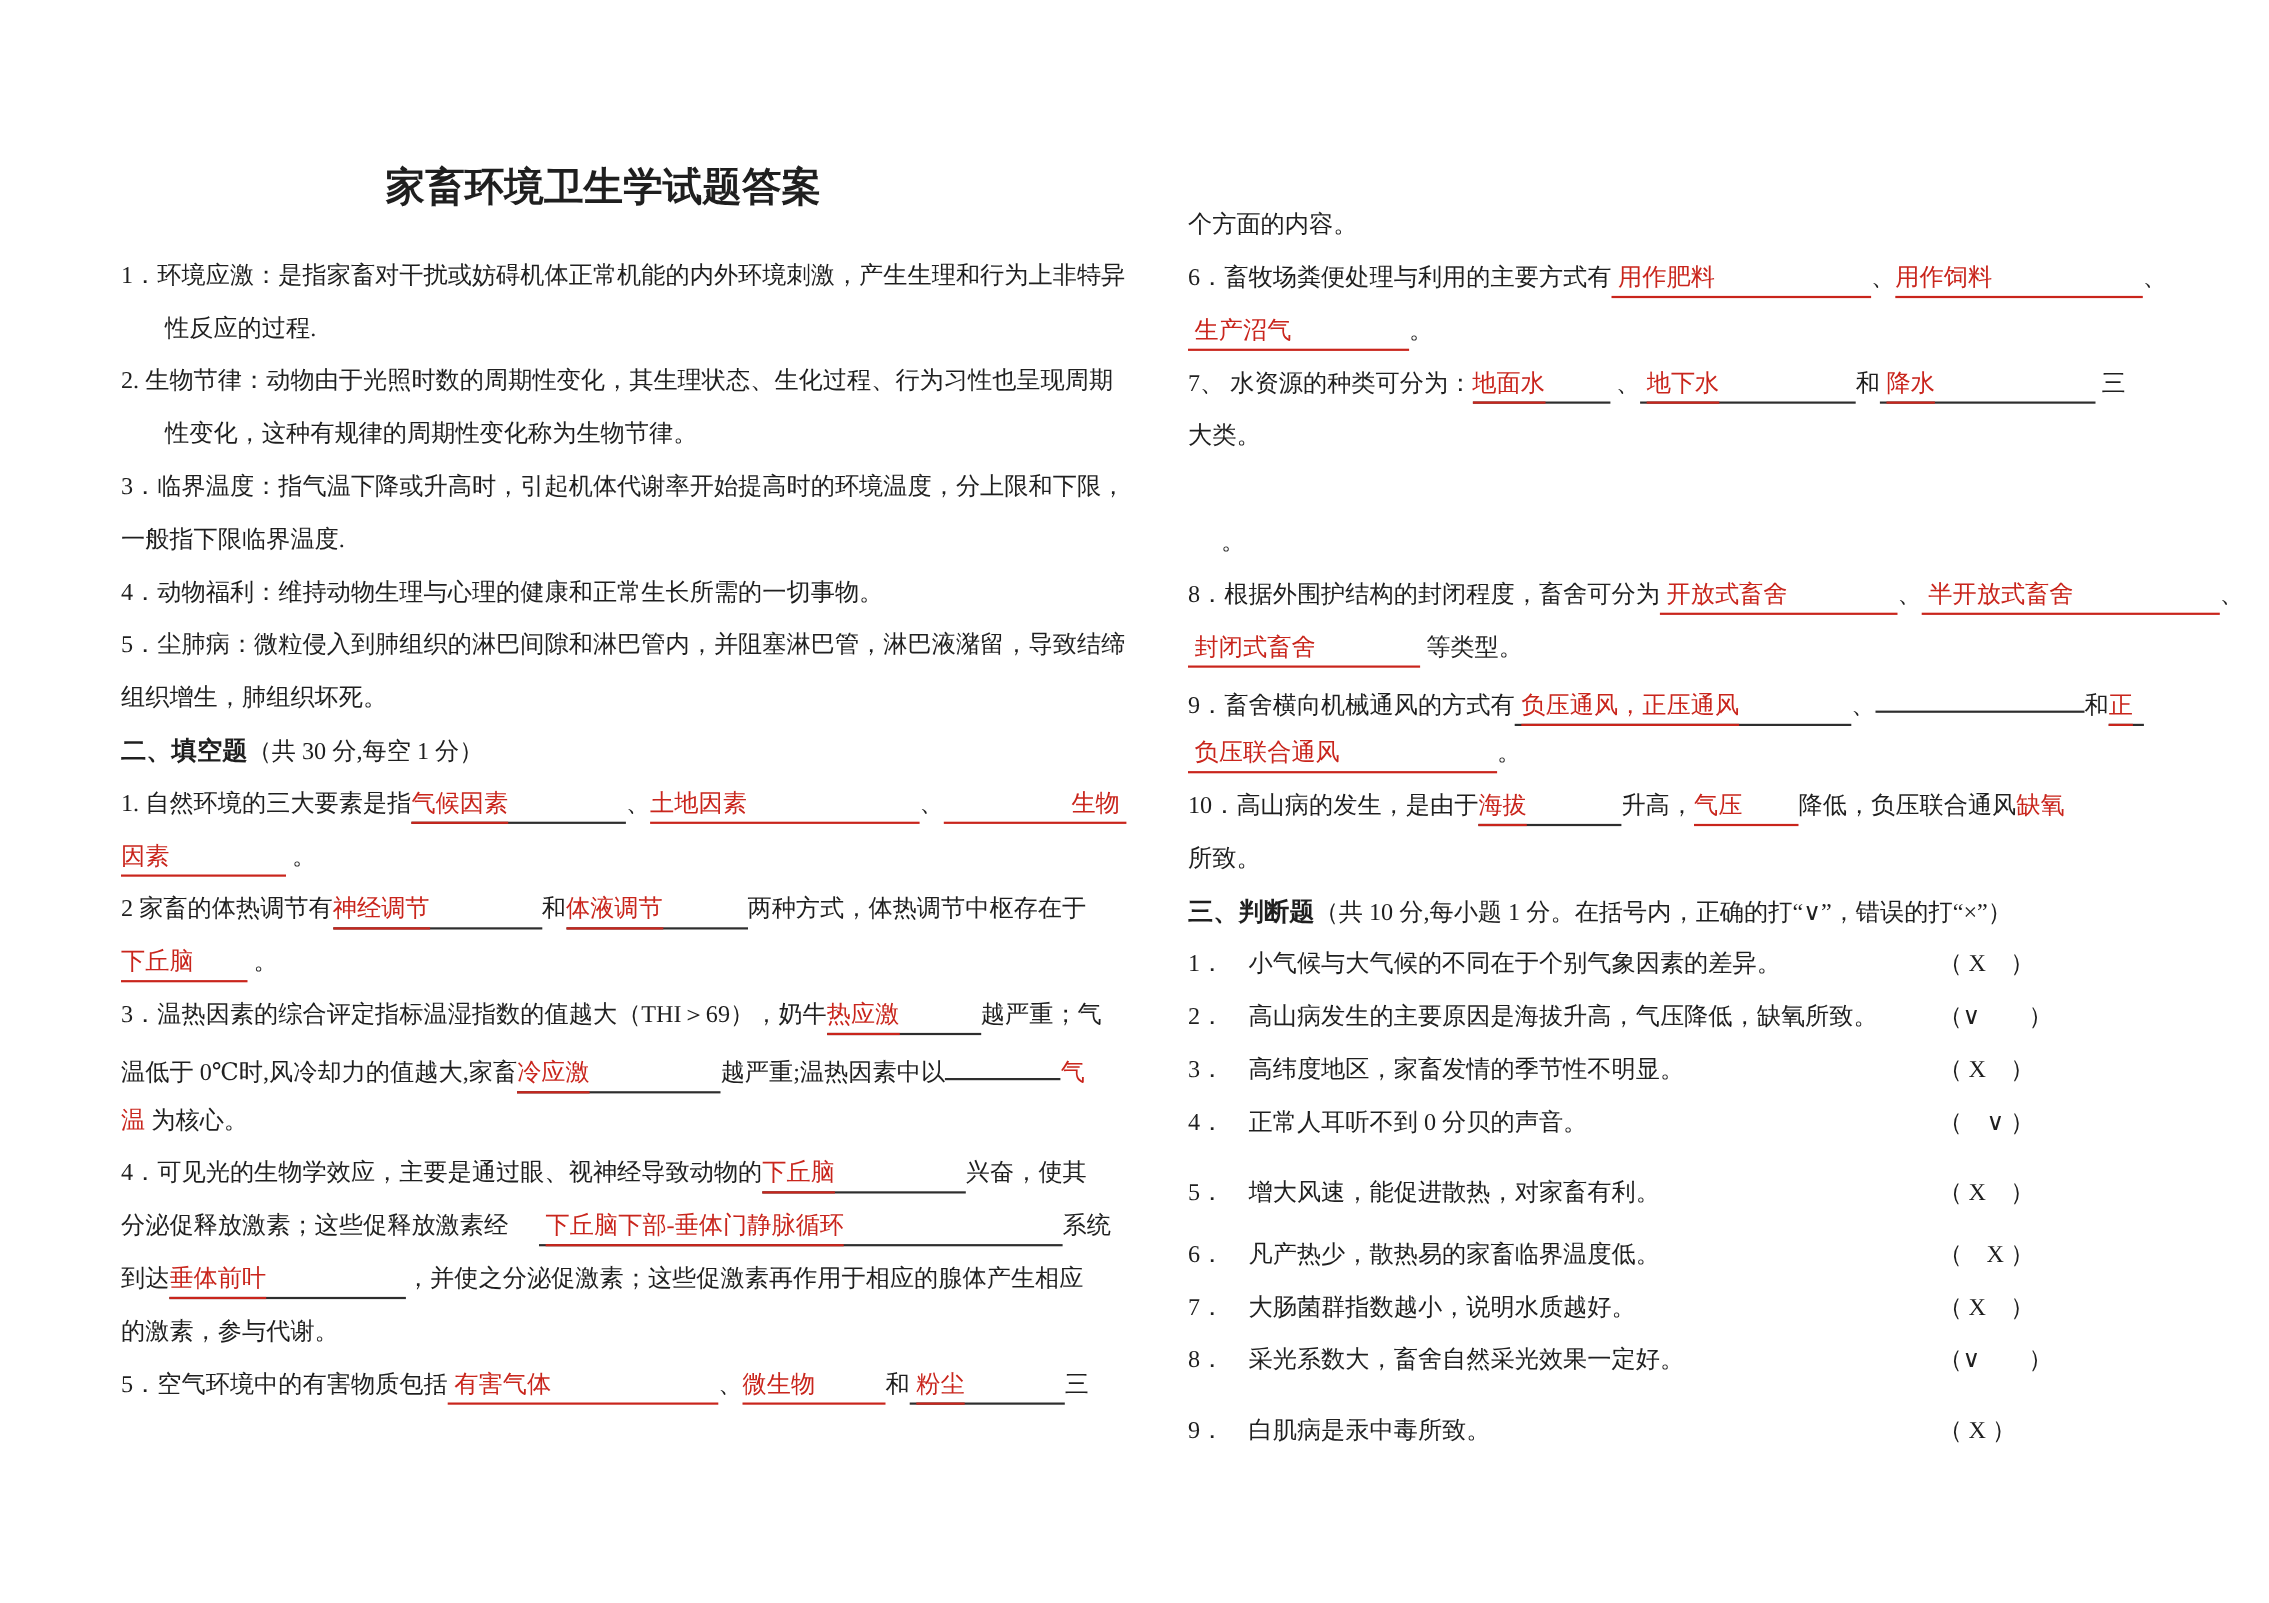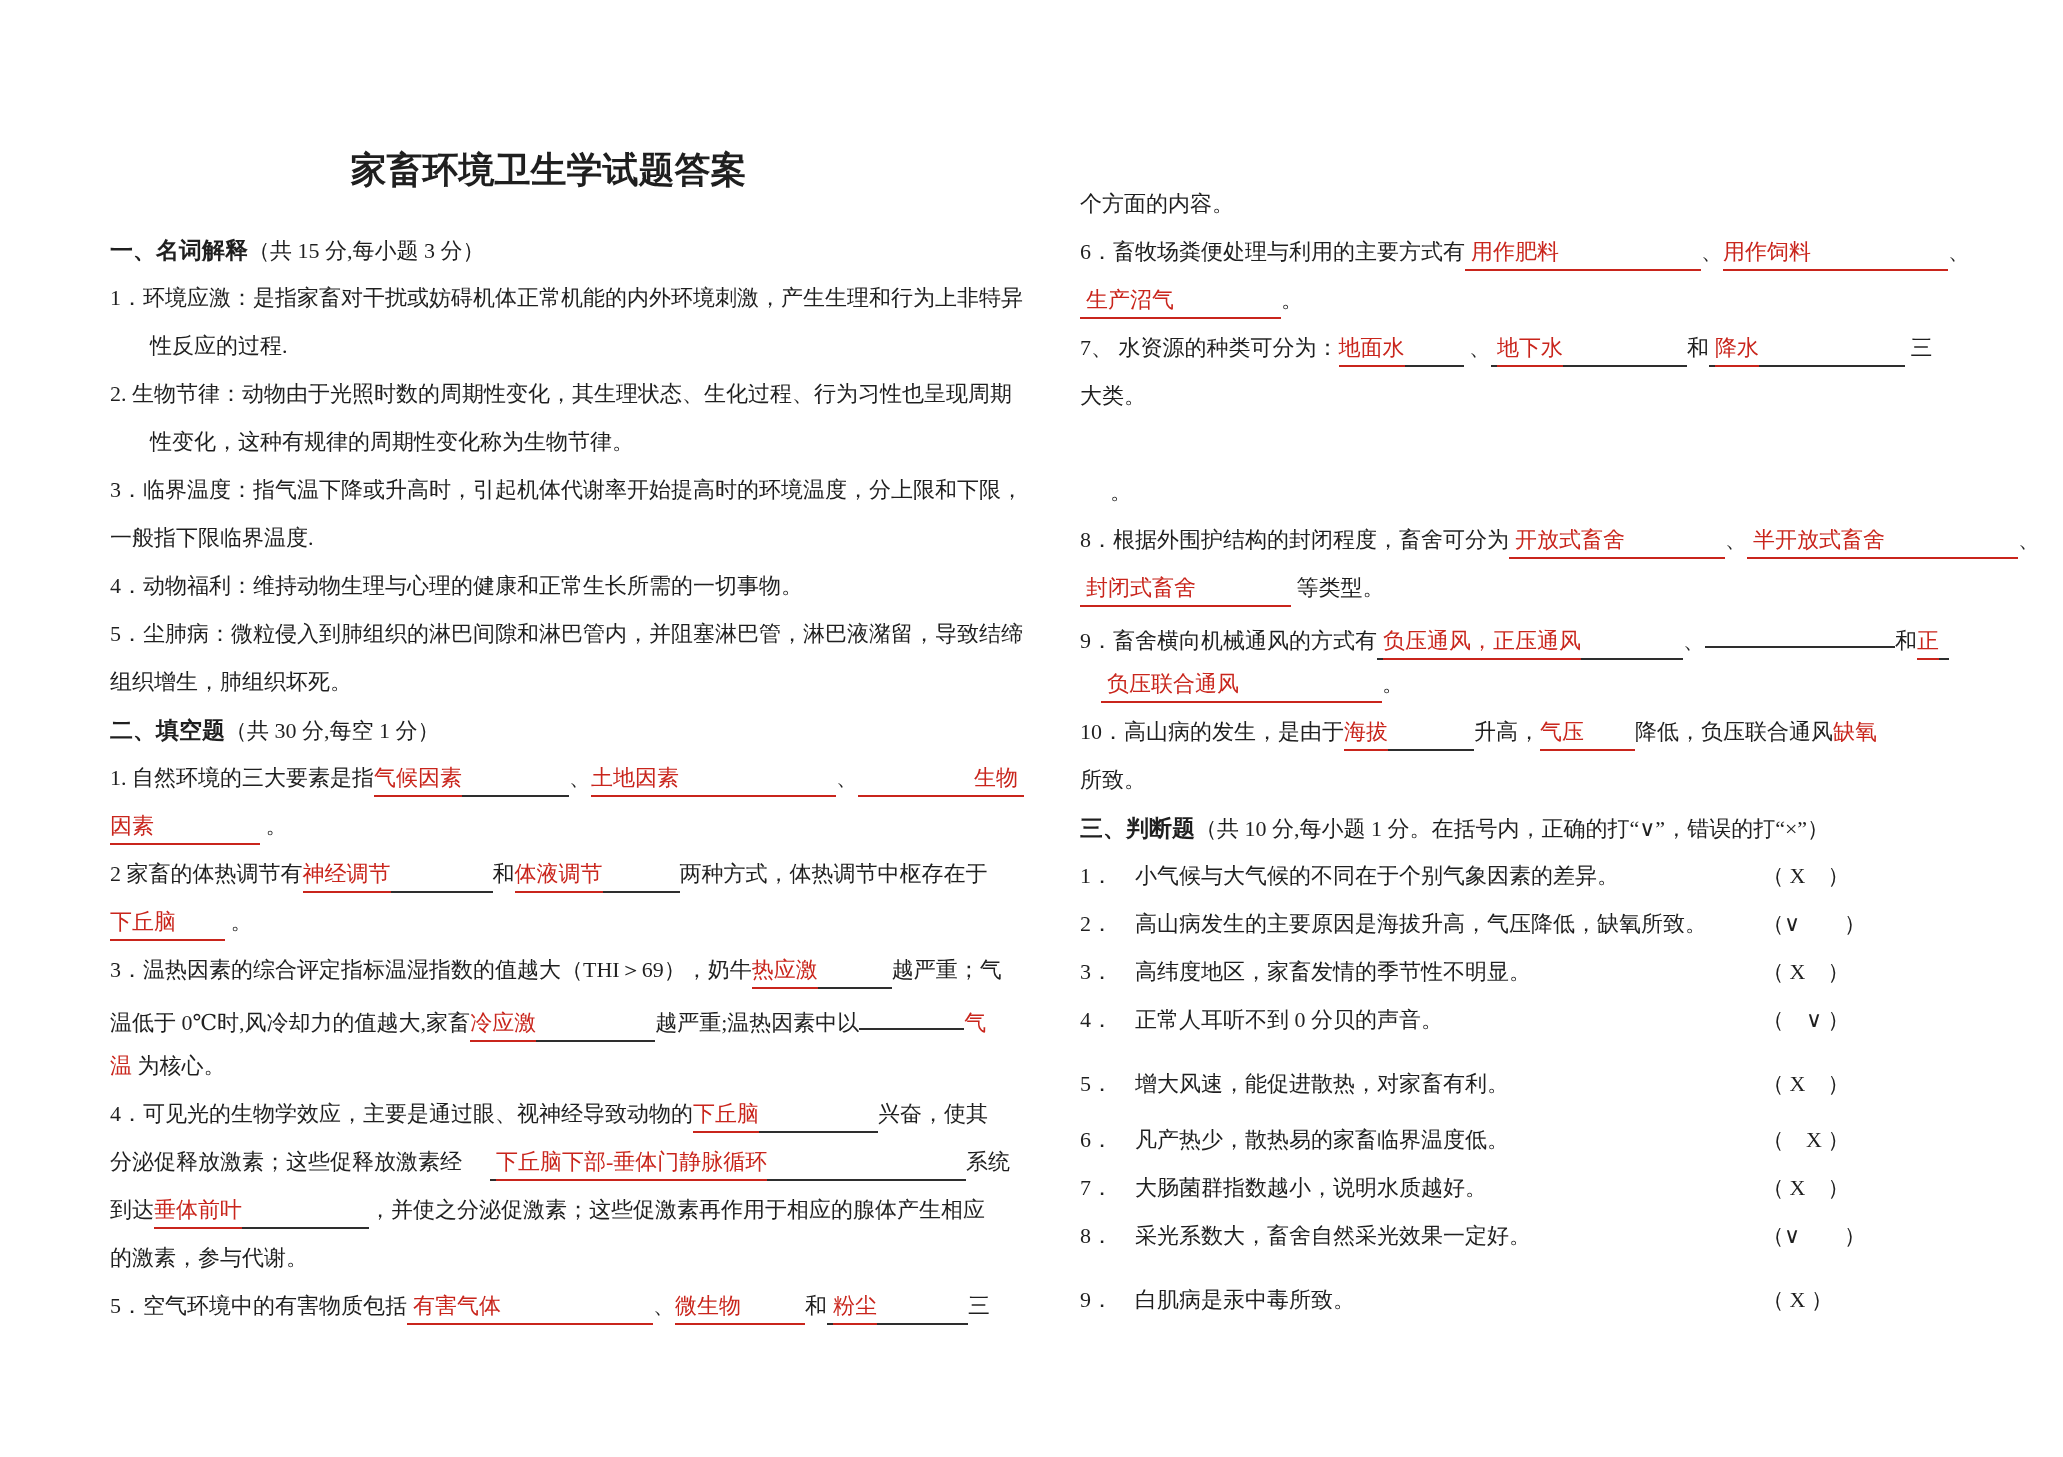--- a/index.html
+++ b/index.html
@@ -20,21 +20,20 @@
   .al-l{text-align:left;padding-left:6px;}
   .al-r{text-align:right;padding-right:6px;}
   .ans{position:absolute;left:682px;top:0;color:var(--ink);}
 </style>
 </head>
 <body>
 
 <div class="page">
   <div class="title">家畜环境卫生学试题答案</div>
   <div id="col-left" class="col" style="left: 110px; top: 226px; width: 905px;">
-      <div class="ln"><span class="tb">一、名词解释</span><span class="tk">（共 15 分,每小题 3 分）</span></div>
       <div class="ln"><span class="tk">1．环境应激：是指家畜对干扰或妨碍机体正常机能的内外环境刺激，产生生理和行为上非特异</span></div>
       <div class="ln" style="padding-left: 40px;"><span class="tk">性反应的过程.</span></div>
       <div class="ln"><span class="tk">2.  生物节律：动物由于光照时数的周期性变化，其生理状态、生化过程、行为习性也呈现周期</span></div>
       <div class="ln" style="padding-left: 40px;"><span class="tk">性变化，这种有规律的周期性变化称为生物节律。</span></div>
       <div class="ln"><span class="tk">3．临界温度：指气温下降或升高时，引起机体代谢率开始提高时的环境温度，分上限和下限，</span></div>
       <div class="ln"><span class="tk">一般指下限临界温度.</span></div>
       <div class="ln"><span class="tk">4．动物福利：维持动物生理与心理的健康和正常生长所需的一切事物。</span></div>
       <div class="ln"><span class="tk">5．尘肺病：微粒侵入到肺组织的淋巴间隙和淋巴管内，并阻塞淋巴管，淋巴液潴留，导致结缔</span></div>
       <div class="ln"><span class="tk">组织增生，肺组织坏死。</span></div>
       <div class="ln"><span class="tb">二、填空题</span><span class="tk">（共 30 分,每空 1 分）</span></div>
@@ -54,21 +53,21 @@
   <div id="col-right" class="col" style="left: 1080px; top: 180px; width: 885px;">
       <div class="ln"><span class="tk">个方面的内容。</span></div>
       <div class="ln"><span class="tk">6．畜牧场粪便处理与利用的主要方式有</span><span class="bl al-l" style="width: 230px; border-bottom-color: rgb(201, 37, 28);"><span class="rt">用作肥料</span></span><span class="tk">、</span><span class="bl al-c" style="width: 225px; border-bottom-color: rgb(201, 37, 28);"><span class="rt">用作饲料</span></span><span class="tk">、</span></div>
       <div class="ln"><span class="bl al-l" style="width: 195px; border-bottom-color: rgb(201, 37, 28);"><span class="rt">生产沼气</span></span><span class="tk">。</span></div>
       <div class="ln"><span class="tk">7、 水资源的种类可分为：</span><span class="bl al-c" style="width: 125px; border-bottom-color: rgb(46, 46, 46);"><span class="rt tu">地面水</span></span><span class="tk"> 、</span><span class="bl al-l" style="width: 190px; border-bottom-color: rgb(46, 46, 46);"><span class="rt tu">地下水</span></span><span class="tk">和</span><span class="bl al-l" style="width: 190px; border-bottom-color: rgb(46, 46, 46);"><span class="rt tu">降水</span></span><span class="tk"> 三</span></div>
       <div class="ln"><span class="tk">大类。</span></div>
       <div class="ln" style="margin-top: 48px; padding-left: 30px;"><span class="tk">。</span></div>
       <div class="ln"><span class="tk">8．根据外围护结构的封闭程度，畜舍可分为</span><span class="bl al-l" style="width: 210px; border-bottom-color: rgb(201, 37, 28);"><span class="rt">开放式畜舍</span></span><span class="tk">、</span><span class="bl al-l" style="width: 265px; border-bottom-color: rgb(201, 37, 28);"><span class="rt">半开放式畜舍</span></span><span class="tk">、</span></div>
       <div class="ln"><span class="bl al-l" style="width: 205px; border-bottom-color: rgb(201, 37, 28);"><span class="rt">封闭式畜舍</span></span><span class="tk"> 等类型。</span></div>
       <div class="ln"><span class="tk">9．畜舍横向机械通风的方式有</span><span class="bl al-l" style="width: 300px; border-bottom-color: rgb(46, 46, 46);"><span class="rt tu">负压通风，正压通风</span></span><span class="tk">、</span><span class="bl al-c" style="width: 190px; border-bottom-color: rgb(46, 46, 46);"></span><span class="tk">和</span><span class="bl al-c" style="width: 32px; border-bottom-color: rgb(46, 46, 46);"><span class="rt tu">正</span></span></div>
-      <div class="ln"><span class="bl al-l" style="width: 275px; border-bottom-color: rgb(201, 37, 28); margin-left: 21px;"><span class="rt">负压联合通风</span></span><span class="tk">。</span></div>
+      <div class="ln"><span class="bl al-l" style="width: 275px; border-bottom-color: rgb(201, 37, 28);"><span class="rt">负压联合通风</span></span><span class="tk">。</span></div>
       <div class="ln"><span class="tk">10．高山病的发生，是由于</span><span class="bl al-c" style="width: 130px; border-bottom-color: rgb(46, 46, 46);"><span class="rt tu">海拔</span></span><span class="tk">升高，</span><span class="bl al-c" style="width: 95px; border-bottom-color: rgb(201, 37, 28);"><span class="rt">气压</span></span><span class="tk">降低，负压联合通风</span><span class="tr">缺氧</span></div>
       <div class="ln"><span class="tk">所致。</span></div>
       <div class="ln"><span class="tb">三、判断题</span><span class="tk">（共 10 分,每小题 1 分。在括号内，正确的打“∨”，错误的打“×”）</span></div>
       <div class="ln"><span class="tk">1．　小气候与大气候的不同在于个别气象因素的差异。</span><span class="ans">（ X　）</span></div>
       <div class="ln"><span class="tk">2．　高山病发生的主要原因是海拔升高，气压降低，缺氧所致。</span><span class="ans">（∨　　）</span></div>
       <div class="ln"><span class="tk">3．　高纬度地区，家畜发情的季节性不明显。</span><span class="ans">（ X　）</span></div>
       <div class="ln"><span class="tk">4．　正常人耳听不到 0 分贝的声音。</span><span class="ans">（　∨ ）</span></div>
       <div class="ln" style="margin-top: 16px;"><span class="tk">5．　增大风速，能促进散热，对家畜有利。</span><span class="ans">（ X　）</span></div>
       <div class="ln" style="margin-top: 8px;"><span class="tk">6．　凡产热少，散热易的家畜临界温度低。</span><span class="ans">（　X ）</span></div>
       <div class="ln"><span class="tk">7．　大肠菌群指数越小，说明水质越好。</span><span class="ans">（ X　）</span></div>

